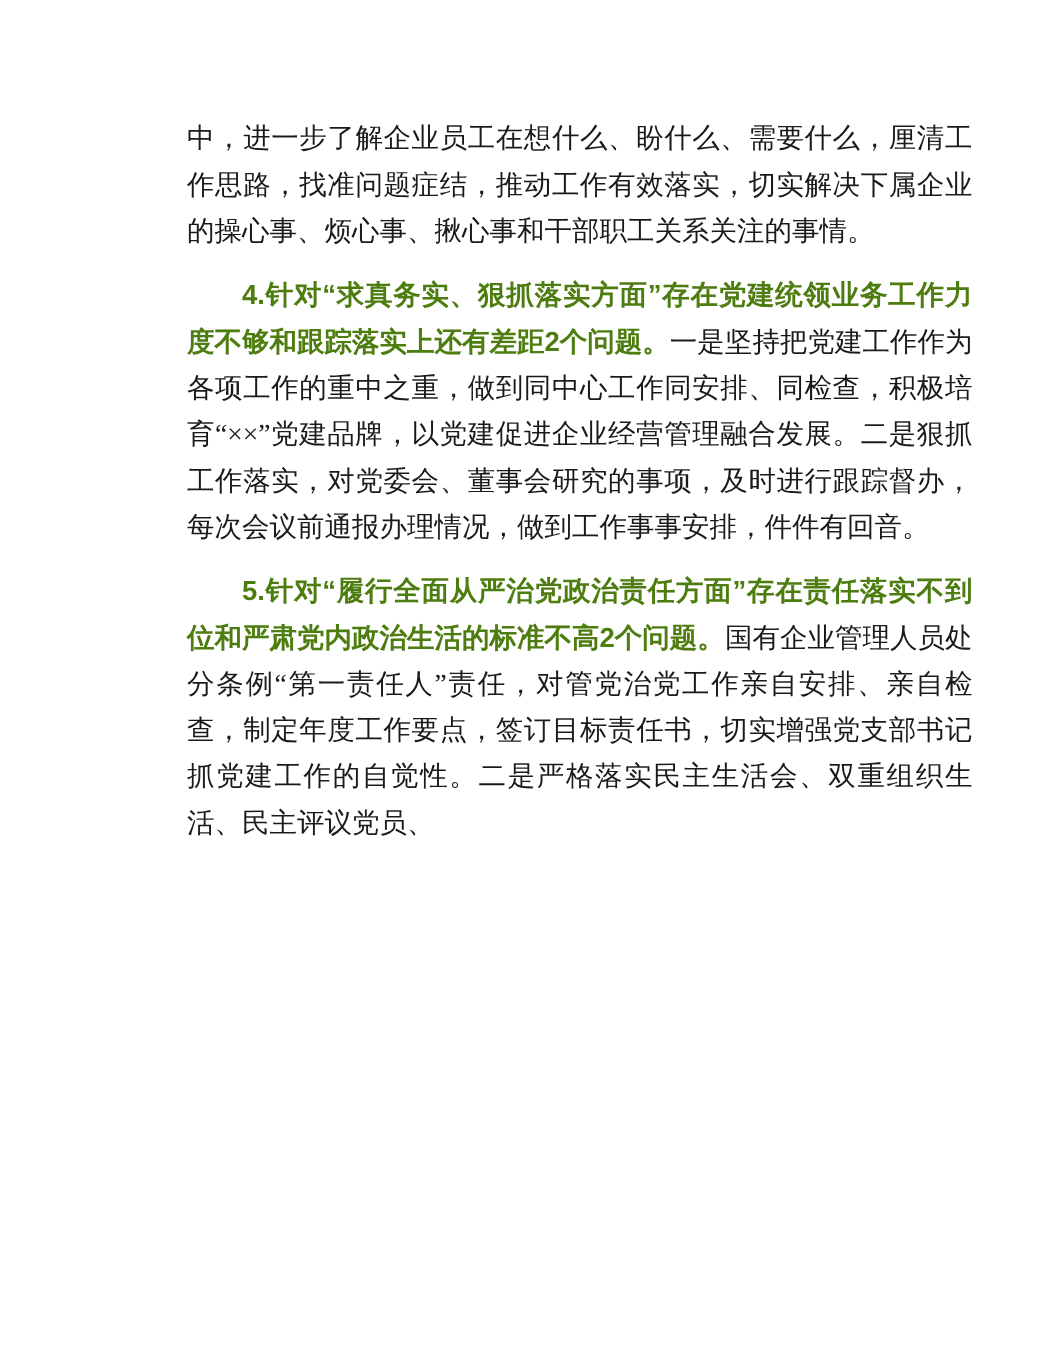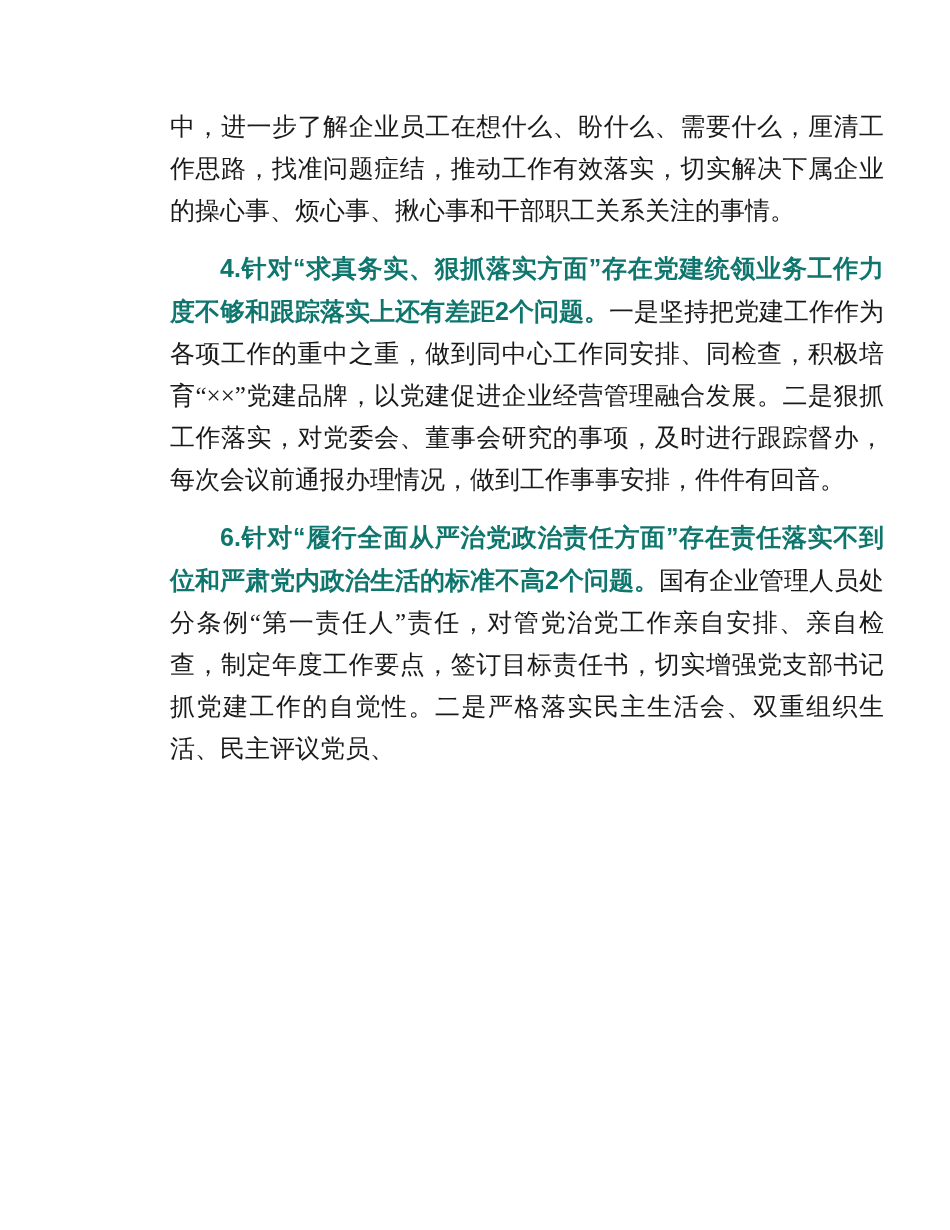--- a/index.html
+++ b/index.html
@@ -27,37 +27,37 @@
     text-align: justify;
     font-family: "Liberation Serif", "DejaVu Serif", serif;
     letter-spacing: 0;
   }
   p.para.indent {
     text-indent: 2em;
   }
   .lead {
     font-family: "Liberation Sans", "DejaVu Sans", sans-serif;
     font-weight: 700;
-    color: #0f766e;
+    color: #4d7c0f;
   }
   .body-text {
     font-weight: 400;
   }
 </style>
 </head>
 <body>
 
 <div class="page">
 
   <p class="para">
     <span class="body-text">中，进一步了解企业员工在想什么、盼什么、需要什么，厘清工作思路，找准问题症结，推动工作有效落实，切实解决下属企业的操心事、烦心事、揪心事和干部职工关系关注的事情。</span>
   </p>
 
   <p class="para indent">
     <span class="lead">4.针对“求真务实、狠抓落实方面”存在党建统领业务工作力度不够和跟踪落实上还有差距2个问题。</span><span class="body-text">一是坚持把党建工作作为各项工作的重中之重，做到同中心工作同安排、同检查，积极培育“××”党建品牌，以党建促进企业经营管理融合发展。二是狠抓工作落实，对党委会、董事会研究的事项，及时进行跟踪督办，每次会议前通报办理情况，做到工作事事安排，件件有回音。</span>
   </p>
 
 
   <p class="para indent">
-    <span class="lead">6.针对“履行全面从严治党政治责任方面”存在责任落实不到位和严肃党内政治生活的标准不高2个问题。</span><span class="body-text">国有企业管理人员处分条例“第一责任人”责任，对管党治党工作亲自安排、亲自检查，制定年度工作要点，签订目标责任书，切实增强党支部书记抓党建工作的自觉性。二是严格落实民主生活会、双重组织生活、民主评议党员、</span>
+    <span class="lead">5.针对“履行全面从严治党政治责任方面”存在责任落实不到位和严肃党内政治生活的标准不高2个问题。</span><span class="body-text">国有企业管理人员处分条例“第一责任人”责任，对管党治党工作亲自安排、亲自检查，制定年度工作要点，签订目标责任书，切实增强党支部书记抓党建工作的自觉性。二是严格落实民主生活会、双重组织生活、民主评议党员、</span>
   </p>
 
 </div>
 
 </body></html>

